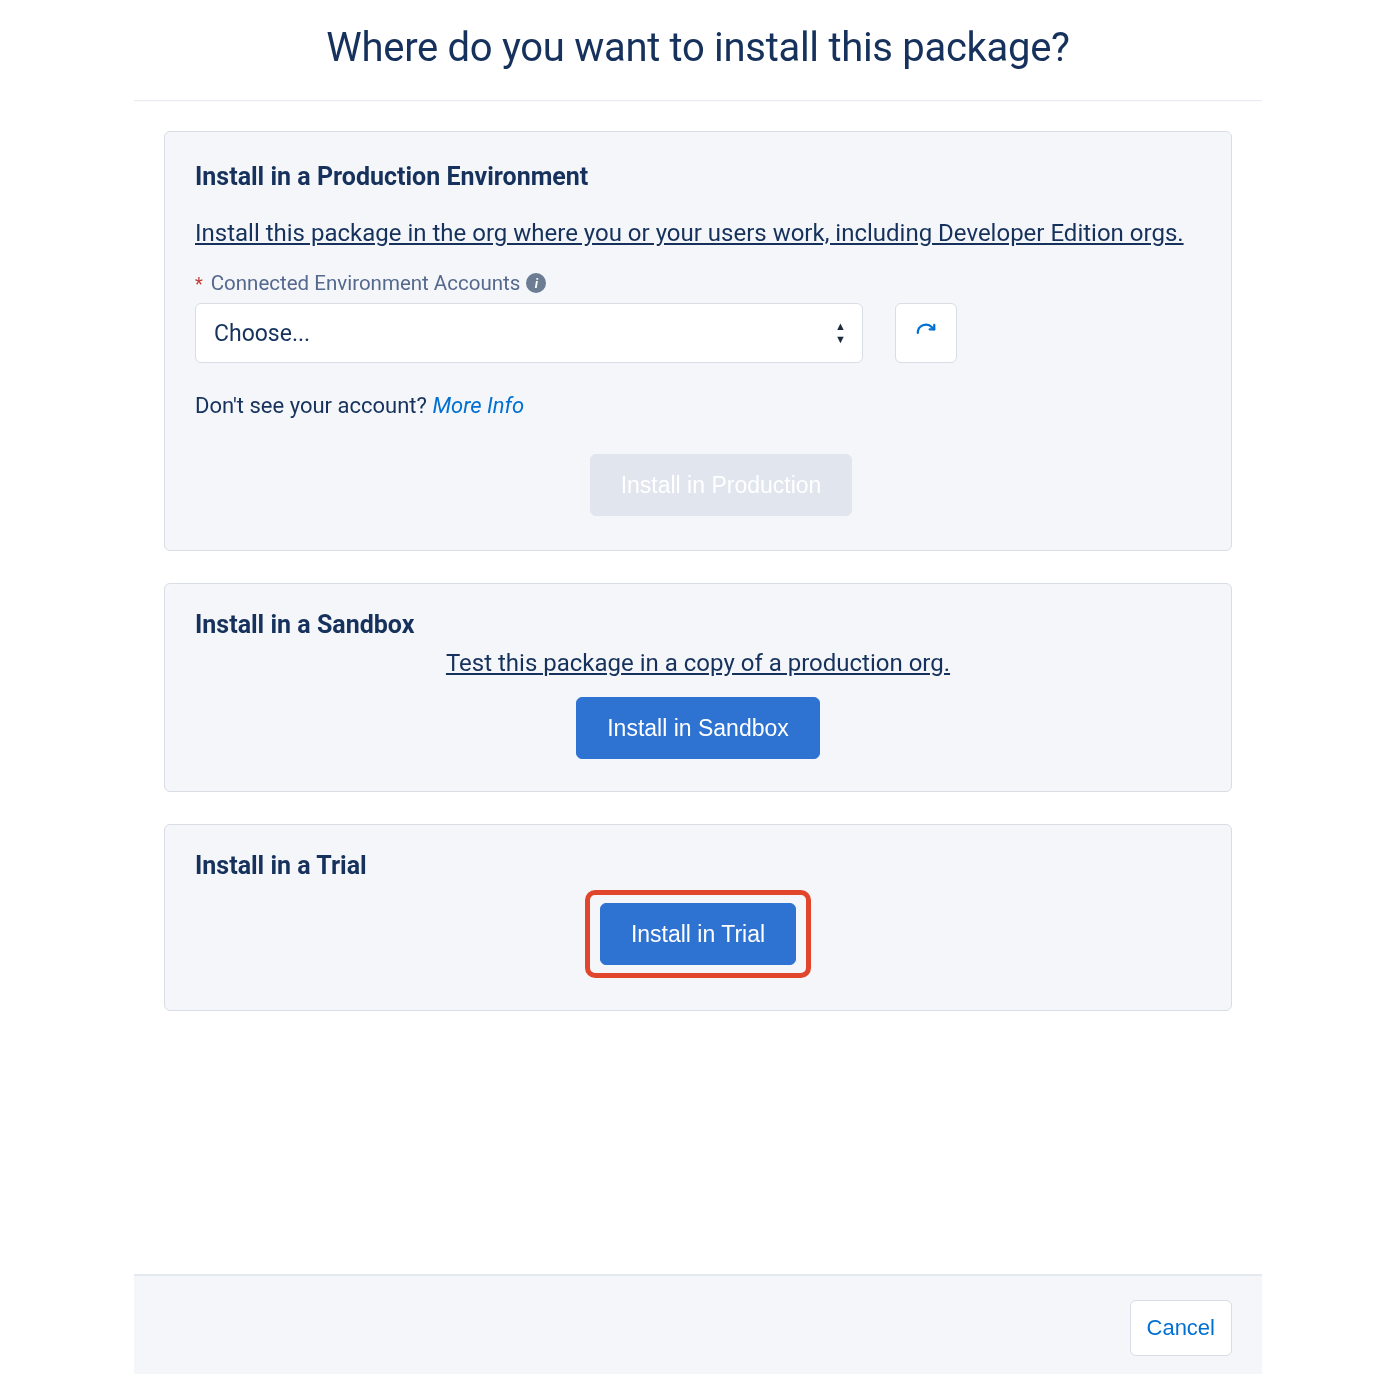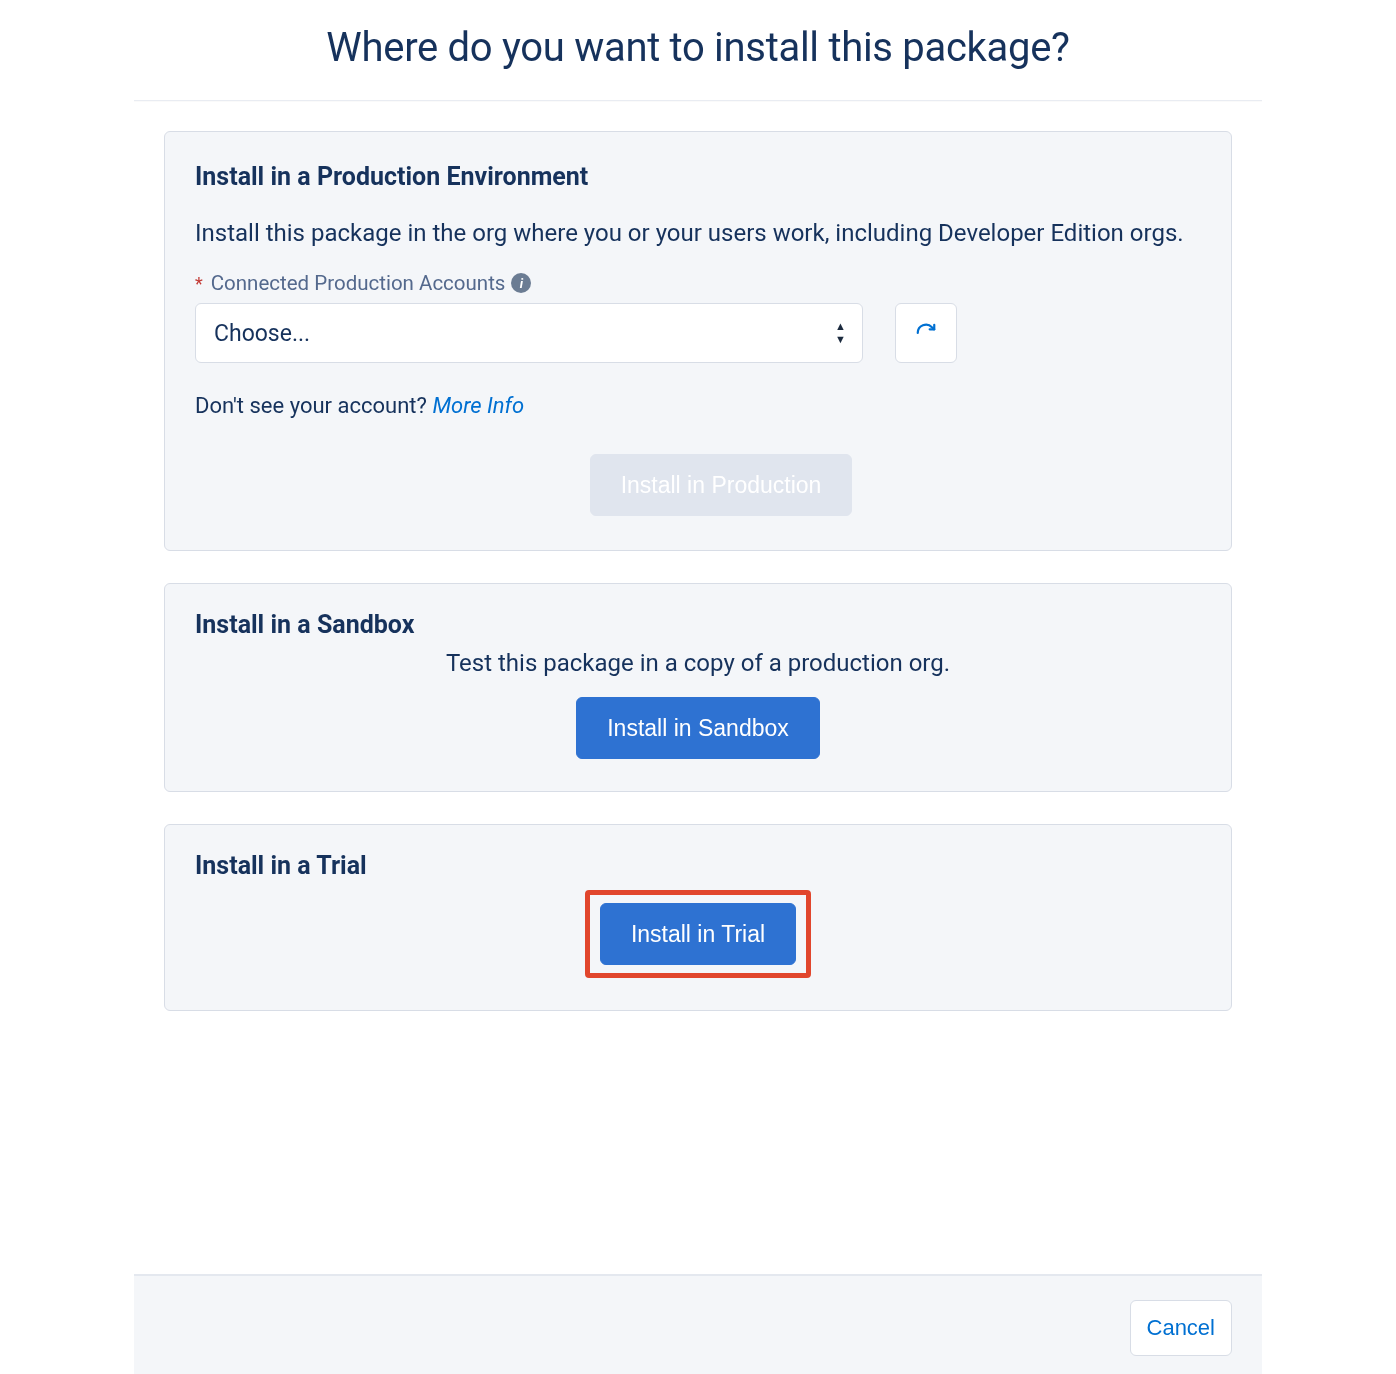--- a/index.html
+++ b/index.html
@@ -68,20 +68,21 @@
     font-size: 25px;
     font-weight: 700;
     color: var(--text-dark);
   }
   .panel-desc {
     margin: 0 0 24px;
     font-size: 24px;
     font-weight: 400;
     color: var(--text-dark);
     text-align: left;
+    text-decoration: underline;
   }
   .panel-centered .panel-desc { text-align: center; }
   .panel-centered .panel-title { margin-bottom: 10px; }
 
   .form-row { margin-top: 10px; }
   .field-label {
     display: flex;
     align-items: center;
     gap: 6px;
     font-size: 20.5px;
@@ -192,21 +193,21 @@
   .btn-neutral {
     background: #fff;
     color: var(--link-blue);
     border: 1px solid var(--border-gray);
   }
 
   .highlight-frame {
     display: inline-block;
     border: 5px solid #e1462d;
     padding: 8px 10px;
-    border-radius: 4px;
+    border-radius: 10px;
   }
 
   .footer {
     border-top: 2px solid #e4e8ef;
     background: var(--bg-footer);
     padding: 24px 30px 18px;
     display: flex;
     justify-content: flex-end;
   }
   .footer .btn-neutral { height: 56px; font-size: 22px; padding: 0 16px; }
@@ -228,21 +229,21 @@
 
   <div class="content">
 
     <div class="panel">
       <h2 class="panel-title">Install in a Production Environment</h2>
       <p class="panel-desc">Install this package in the org where you or your users work, including Developer Edition orgs.</p>
 
       <div class="form-row">
         <div class="field-label">
           <span class="required-star">*</span>
-          <span>Connected Production Accounts</span>
+          <span>Connected Environment Accounts</span>
           <span class="info-dot">i</span>
         </div>
         <div class="select-row">
           <div class="faux-select">
             <span>Choose...</span>
             <span class="chevrons">
               <span>▲</span>
                 <span>▼</span>
             </span>
           </div>

